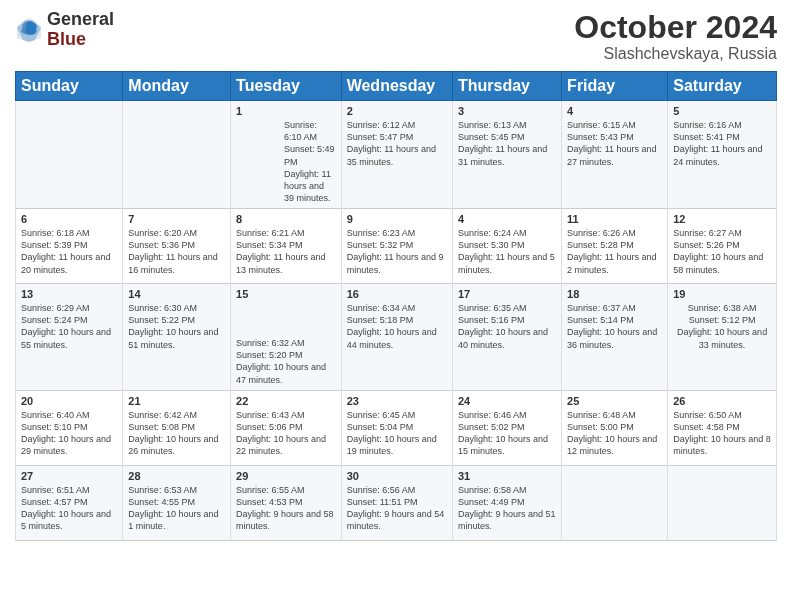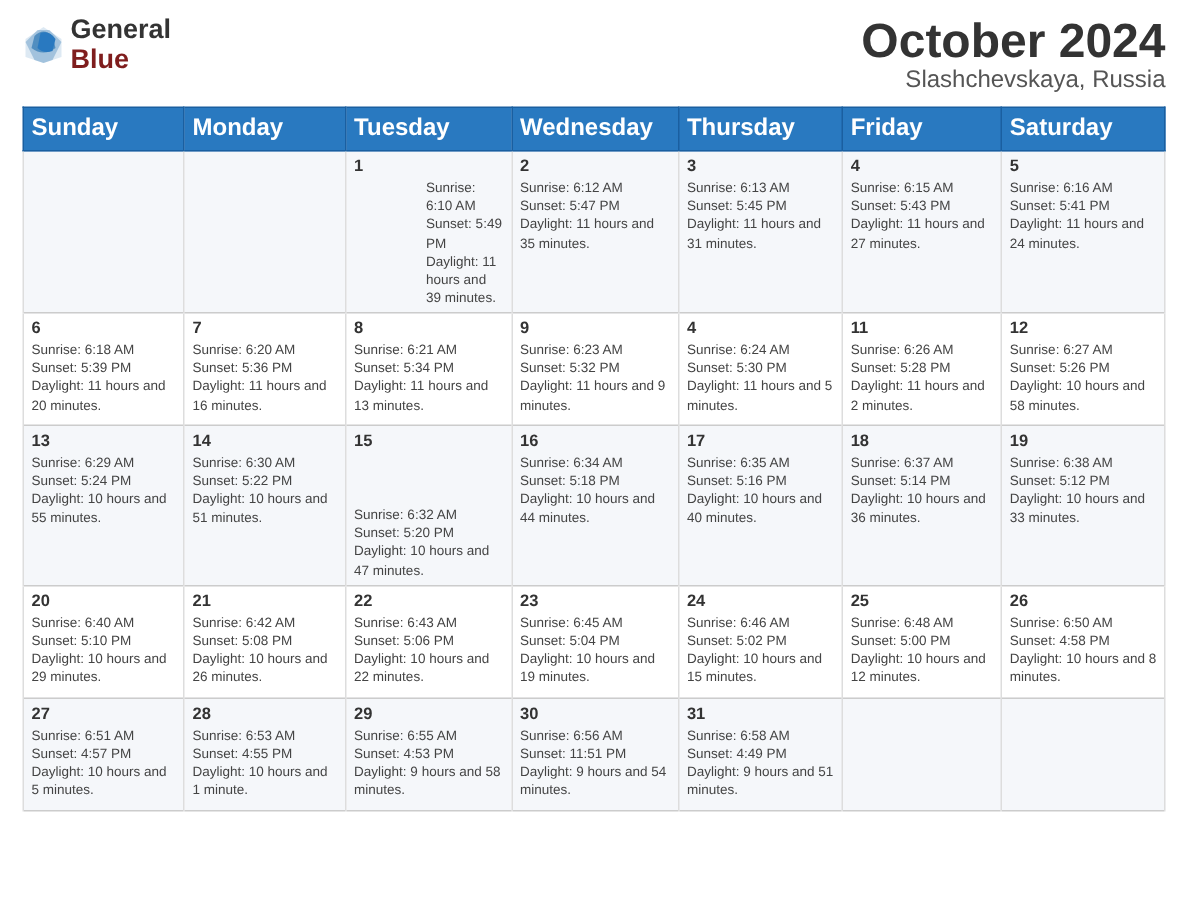--- a/index.html
+++ b/index.html
@@ -251,21 +251,21 @@
 Daylight: 10 hours and 40 minutes.</div>
           </td>
           <td>
             <span class="day-num">18</span>
             <div class="cell-text" style="white-space: pre-line;">Sunrise: 6:37 AM
 Sunset: 5:14 PM
 Daylight: 10 hours and 36 minutes.</div>
           </td>
           <td>
             <span class="day-num">19</span>
-            <div class="cell-text" style="white-space: pre-line;">Sunrise: 6:38 AM
+            <div class="cell-text" style="white-space: pre-line; text-align: center;">Sunrise: 6:38 AM
 Sunset: 5:12 PM
 Daylight: 10 hours and 33 minutes.</div>
           </td>
         </tr>
         <tr>
           <td>
             <span class="day-num">20</span>
             <div class="cell-text" style="white-space: pre-line;">Sunrise: 6:40 AM
 Sunset: 5:10 PM
 Daylight: 10 hours and 29 minutes.</div>

